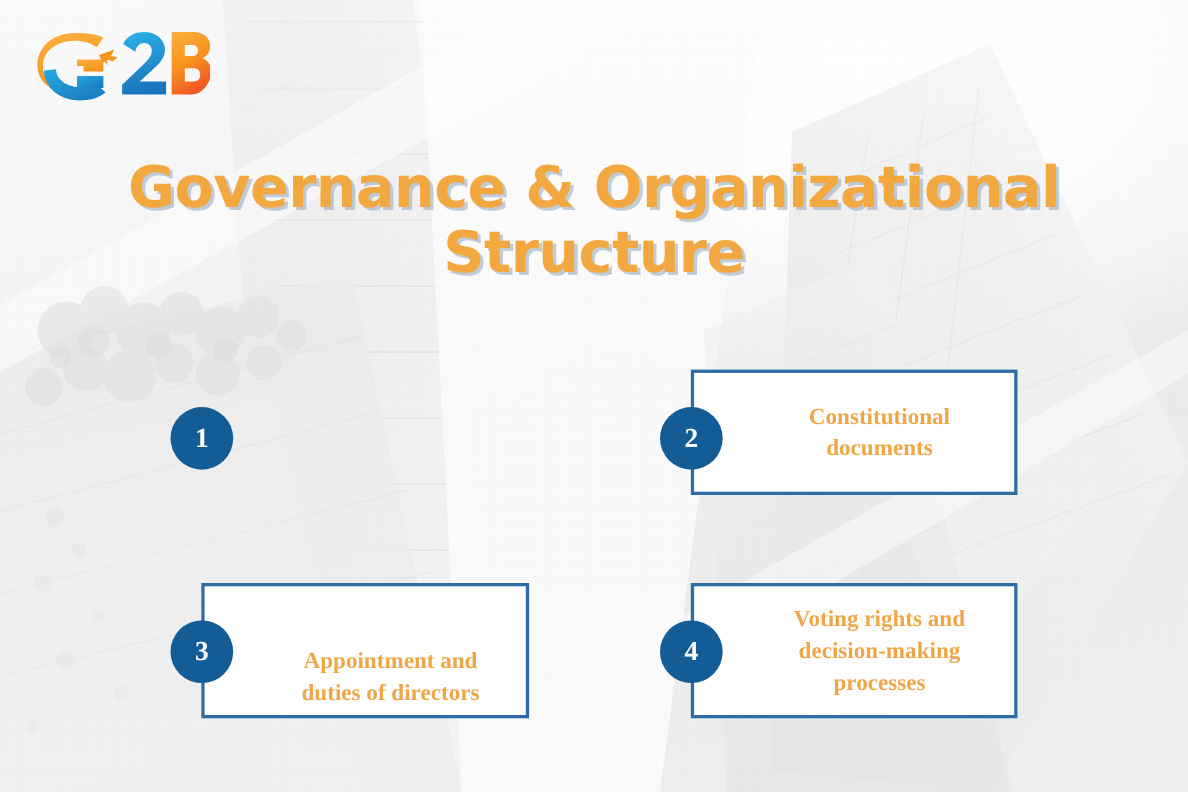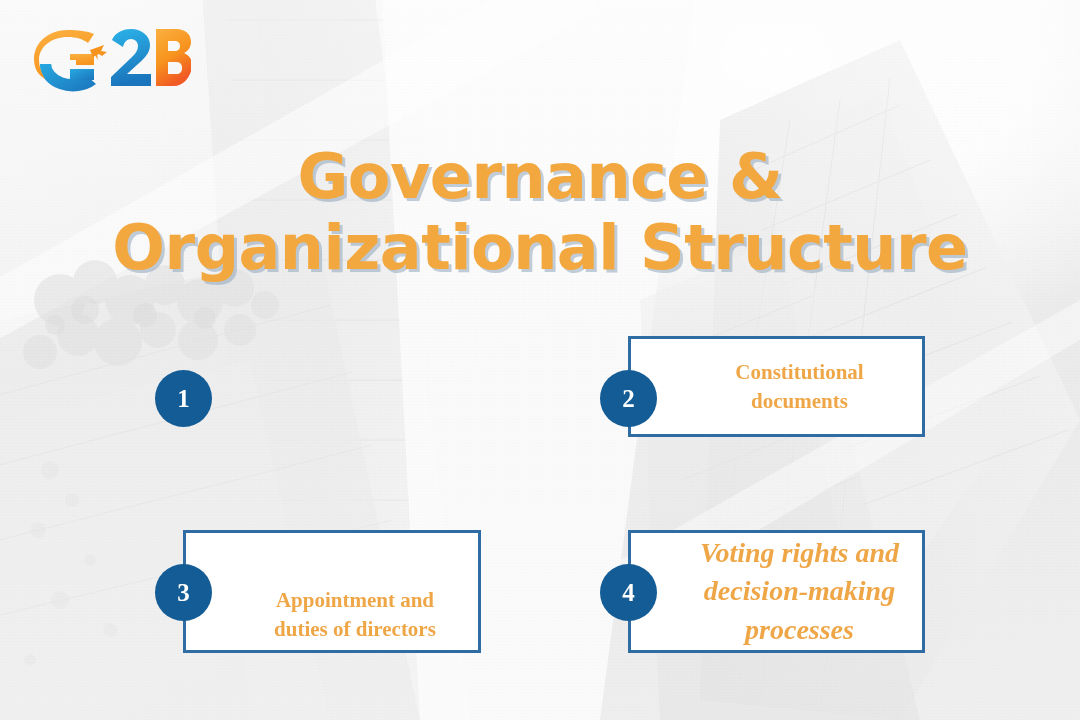--- a/index.html
+++ b/index.html
@@ -50,21 +50,21 @@
 
   
   .title {
     position: absolute;
     left: 60px;
     top: 142px;
     width: 960px;
     text-align: center;
     font-family: "DejaVu Sans", sans-serif;
     font-weight: 700;
-    font-size: 62px;
+    font-size: 52px;
     line-height: 1.14;
     letter-spacing: -0.5px;
     color: #F2A83F;
     text-shadow: 3px 3px 0 rgba(145,165,190,0.55);
   }
 
   
   .card {
     position: absolute;
     box-sizing: border-box;
@@ -98,28 +98,28 @@
     font-family: "Liberation Serif", "DejaVu Serif", serif;
     font-weight: 700;
     font-size: 25px;
     line-height: 1;
     z-index: 3;
   }
 
   
   #card-1 { left: 183px; top: 336px; width: 298px; height: 122px; }
   #badge-1 { left: 155px; top: 370px; }
-  #card-2 { left: 628px; top: 336px; width: 297px; height: 101px; }
+  #card-2 { left: 628px; top: 336px; width: 297px; height: 114px; }
   #badge-2 { left: 600px; top: 370px; }
   #card-3 { left: 183px; top: 530px; width: 298px; height: 123px; align-items: flex-end; }
   #badge-3 { left: 155px; top: 564px; }
   #card-4 { left: 628px; top: 530px; width: 297px; height: 123px; }
   #badge-4 { left: 600px; top: 564px; }
 
-  #card-4 .card-text { font-size: 28px; font-style: italic; }
+  #card-4 .card-text { font-size: 21px; }
 </style>
 </head>
 <body>
 
 <div id="slide">
 
   <div class="bg-base"></div>
 
   <div class="bg-shapes">
     <svg viewBox="0 0 1080 720" preserveAspectRatio="none" aria-hidden="true">

